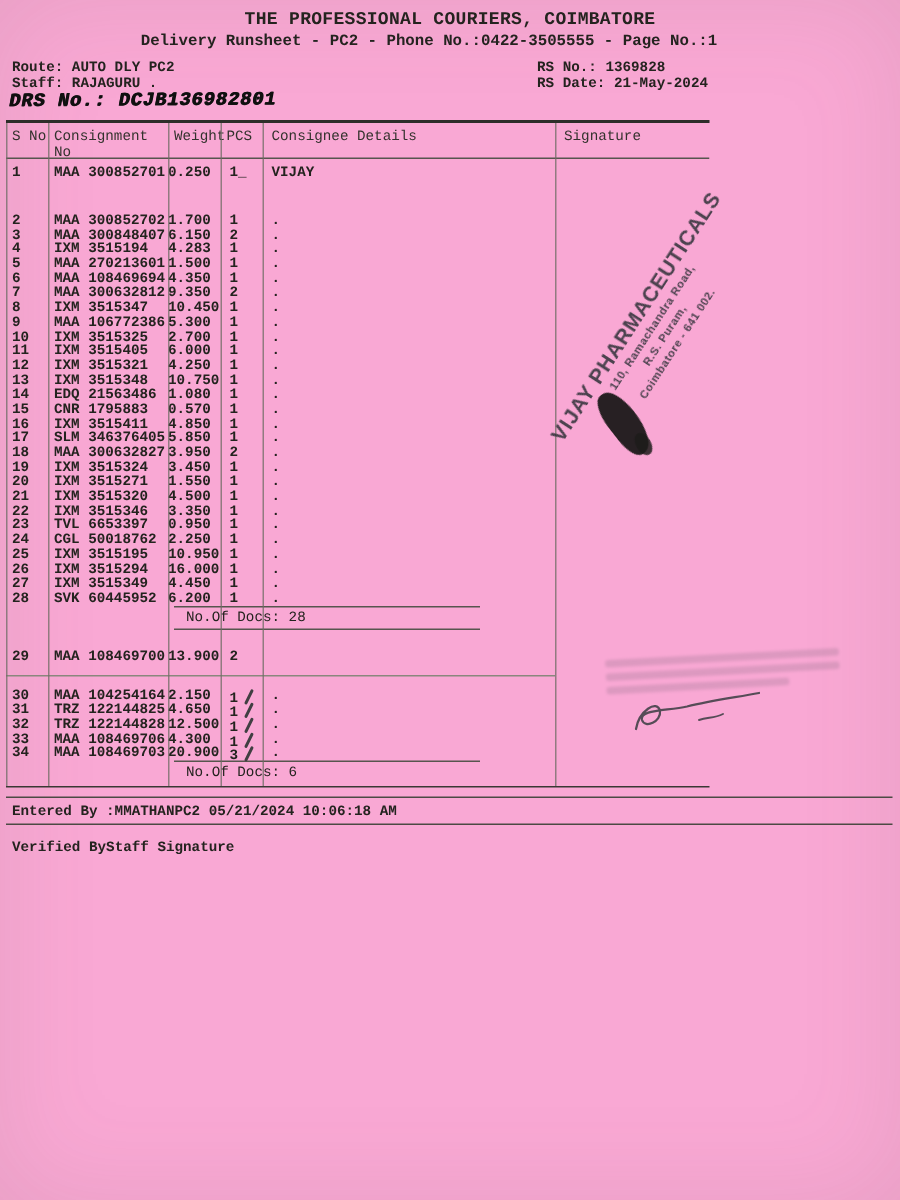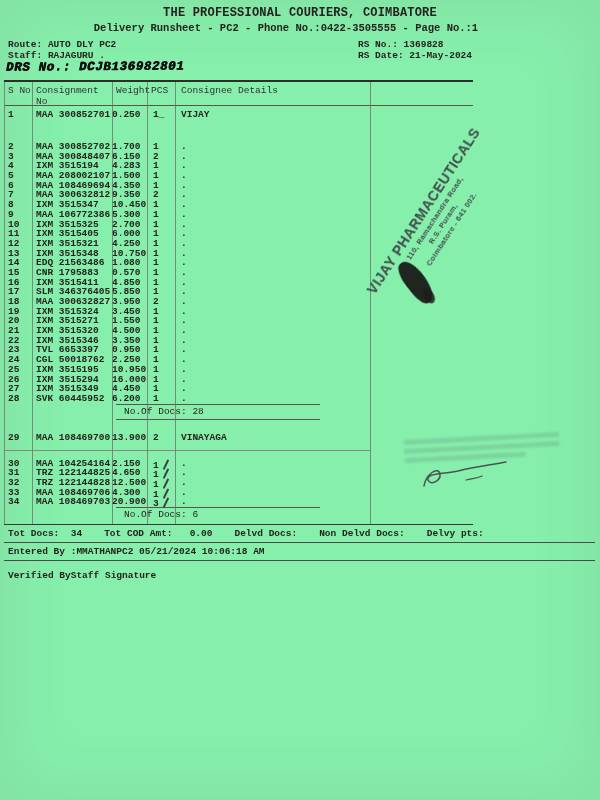--- a/index.html
+++ b/index.html
@@ -1,17 +1,17 @@
 <!DOCTYPE html>
 <html><head>
 <meta charset="utf-8">
 <style>
   html,body{margin:0;padding:0}
   body{width:600px;height:800px;background:#dedcd6;font-family:"Liberation Mono",monospace}
-  .page{position:relative;width:600px;height:800px;background:#86efac;color:#24231f;overflow:hidden;
+  .page{position:relative;width:600px;height:800px;background:#f9a8d4;color:#24231f;overflow:hidden;
         box-shadow:inset 0 0 70px rgba(110,100,80,.12)}
   
   .hdr-title{position:absolute;top:6px;left:0;width:100%;text-align:center;font-size:12px;font-weight:700;letter-spacing:.2px}
   .hdr-sub{position:absolute;top:22px;left:-14px;width:600px;text-align:center;font-size:10.5px;font-weight:700}
   .meta{position:absolute;font-size:9.5px;font-weight:700;white-space:pre}
   #route{top:39px;left:8px}
   #staff{top:50px;left:8px}
   #rsno{top:39px;left:358px}
   #rsdate{top:50px;left:358px}
   .drs{position:absolute;top:60px;left:6px;font-size:12.5px;font-weight:700;font-style:italic;letter-spacing:.6px;
@@ -85,20 +85,21 @@
     <div class="vline" style="left:171px"></div>
     <div class="vline" style="left:366px"></div>
     <div class="vline" style="left:590px"></div>
 
     <div class="thead">
       <div class="h-sno">S No</div>
       <div class="h-cn">Consignment No</div>
       <div class="h-wt">Weight</div>
       <div class="h-pcs">PCS</div>
       <div class="h-consignee">Consignee Details</div>
+      <div class="h-sig">Signature</div>
     </div>
 
     <div id="tbody">
         <div class="trow lead">
           <div class="cell sno">1</div>
           <div class="cell cn">MAA 300852701</div>
           <div class="cell wt">0.250</div>
           <div class="cell pcs">1_</div>
           <div class="cell consignee">VIJAY</div>
           <div class="cell sig"></div>
@@ -123,21 +124,21 @@
         <div class="trow">
           <div class="cell sno">4</div>
           <div class="cell cn">IXM 3515194</div>
           <div class="cell wt">4.283</div>
           <div class="cell pcs">1</div>
           <div class="cell consignee">.</div>
           <div class="cell sig"></div>
         </div>
         <div class="trow">
           <div class="cell sno">5</div>
-          <div class="cell cn">MAA 208002107</div>
+          <div class="cell cn">MAA 270213601</div>
           <div class="cell wt">1.500</div>
           <div class="cell pcs">1</div>
           <div class="cell consignee">.</div>
           <div class="cell sig"></div>
         </div>
         <div class="trow">
           <div class="cell sno">6</div>
           <div class="cell cn">MAA 108469694</div>
           <div class="cell wt">4.350</div>
           <div class="cell pcs">1</div>
@@ -319,21 +320,20 @@
           <div class="cell pcs">1</div>
           <div class="cell consignee">.</div>
           <div class="cell sig"></div>
         </div>
         <div class="docs-box first">No.Of Docs: 28</div>
         <div class="trow lead">
           <div class="cell sno">29</div>
           <div class="cell cn">MAA 108469700</div>
           <div class="cell wt">13.900</div>
           <div class="cell pcs">2</div>
-          <div class="cell consignee">VINAYAGA</div>
           <div class="cell sig"></div>
         </div>
         <div class="mid-divider"></div>
         <div class="trow">
           <div class="cell sno">30</div>
           <div class="cell cn">MAA 104254164</div>
           <div class="cell wt">2.150</div>
           <div class="cell pcs">1<span class="tick"></span></div>
           <div class="cell consignee">.</div>
           <div class="cell sig"></div>
@@ -388,27 +388,20 @@
     <div class="fl"></div>
     <div class="fl short"></div>
   </div>
 
   <svg class="squiggle" viewBox="0 0 110 48">
     <path d="M10,34 C12,22 24,14 26,22 C27,29 16,34 14,28 C12,21 30,22 44,19 C60,15 76,13 92,10" fill="none" stroke="#45434a" stroke-width="1.5" stroke-linecap="round"></path>
     <path d="M52,28 c6,-2 10,-1 16,-4" fill="none" stroke="#45434a" stroke-width="1.3" stroke-linecap="round"></path>
   </svg>
 
   <div class="footer">
-    <div class="tot-line">
-      <span>Tot Docs:  34</span>
-      <span>Tot COD Amt:   0.00</span>
-      <span>Delvd Docs:</span>
-      <span>Non Delvd Docs:</span>
-      <span>Delvy pts:</span>
-    </div>
     <div class="fhr"></div>
     <div class="entered-line">
       <span>Entered By :MMATHANPC2 05/21/2024 10:06:18 AM</span>
     </div>
     <div class="fhr"></div>
     <div class="verified-line">
       <span>Verified By</span>
       <span class="staff">Staff Signature</span>
     </div>
   </div>

